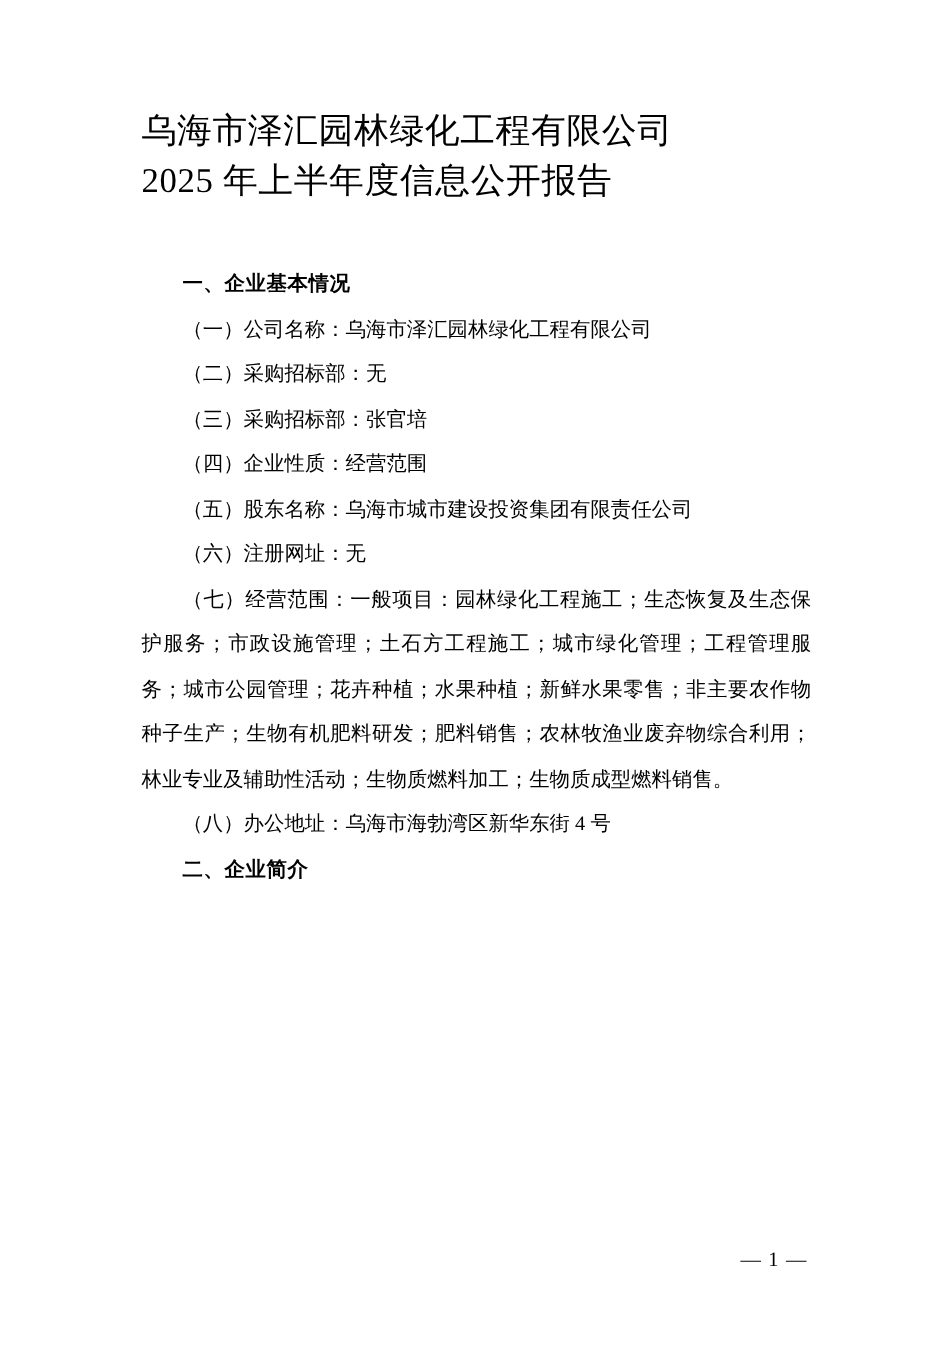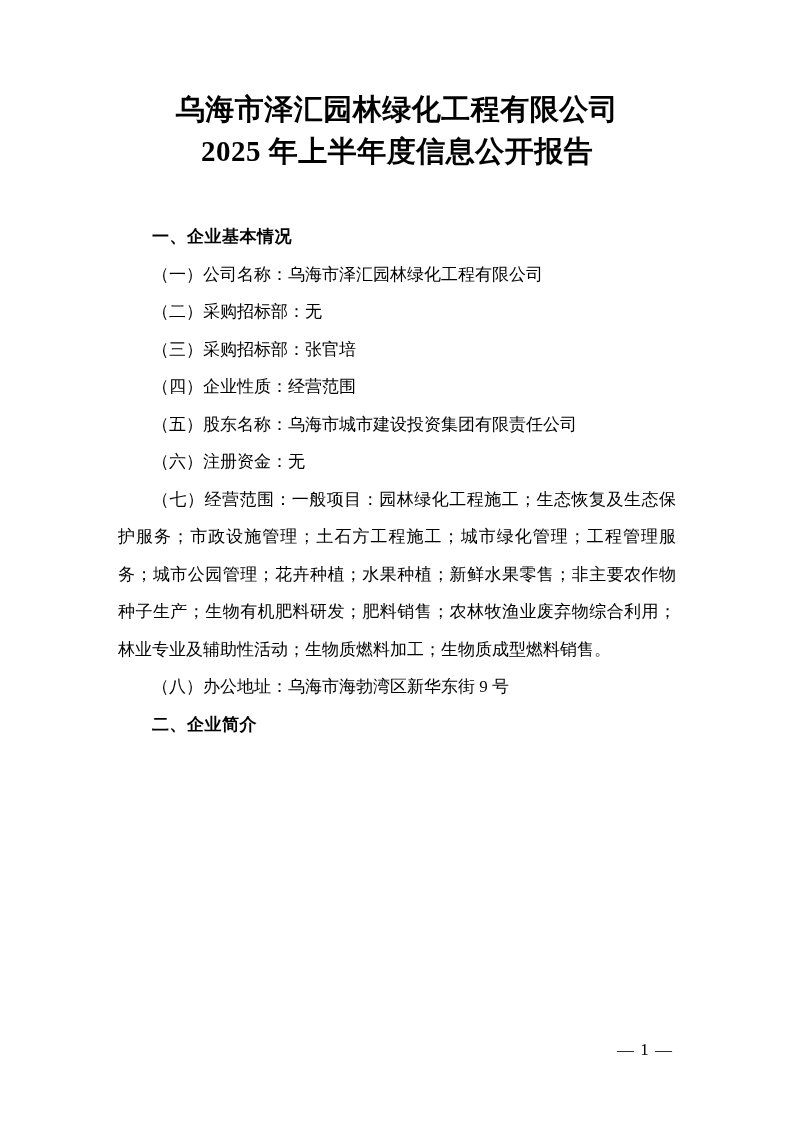--- a/index.html
+++ b/index.html
@@ -11,22 +11,22 @@
     background: #ffffff;
     color: #000000;
     font-family: "Liberation Serif", "DejaVu Serif", serif;
     overflow: hidden;
     margin: 0 auto;
   }
   .content {
     padding: 88px 117px 0 118px;
   }
   .doc-title {
-    text-align: center;
-    font-weight: bold;
+    text-align: left;
+    font-weight: normal;
     font-size: 29px;
     line-height: 42px;
     letter-spacing: 0.5px;
     margin-bottom: 46px;
   }
   .body-text {
     font-size: 17px;
     line-height: 37.5px;
     text-align: justify;
   }
@@ -58,22 +58,22 @@
       <div>2025 年上半年度信息公开报告</div>
     </header>
 
     <div class="body-text">
       <p class="heading">一、企业基本情况</p>
       <p class="para">（一）公司名称：乌海市泽汇园林绿化工程有限公司</p>
       <p class="para">（二）采购招标部：无</p>
       <p class="para">（三）采购招标部：张官培</p>
       <p class="para">（四）企业性质：经营范围</p>
       <p class="para">（五）股东名称：乌海市城市建设投资集团有限责任公司</p>
-      <p class="para">（六）注册资金：无</p>
+      <p class="para">（六）注册网址：无</p>
       <p class="para">（七）经营范围：一般项目：园林绿化工程施工；生态恢复及生态保护服务；市政设施管理；土石方工程施工；城市绿化管理；工程管理服务；城市公园管理；花卉种植；水果种植；新鲜水果零售；非主要农作物种子生产；生物有机肥料研发；肥料销售；农林牧渔业废弃物综合利用；林业专业及辅助性活动；生物质燃料加工；生物质成型燃料销售。</p>
-      <p class="para">（八）办公地址：乌海市海勃湾区新华东街 9 号</p>
+      <p class="para">（八）办公地址：乌海市海勃湾区新华东街 4 号</p>
       <p class="heading">二、企业简介</p>
     </div>
 
   </div>
 
   <div class="page-number">— 1 —</div>
 </div>
 
 </body></html>

